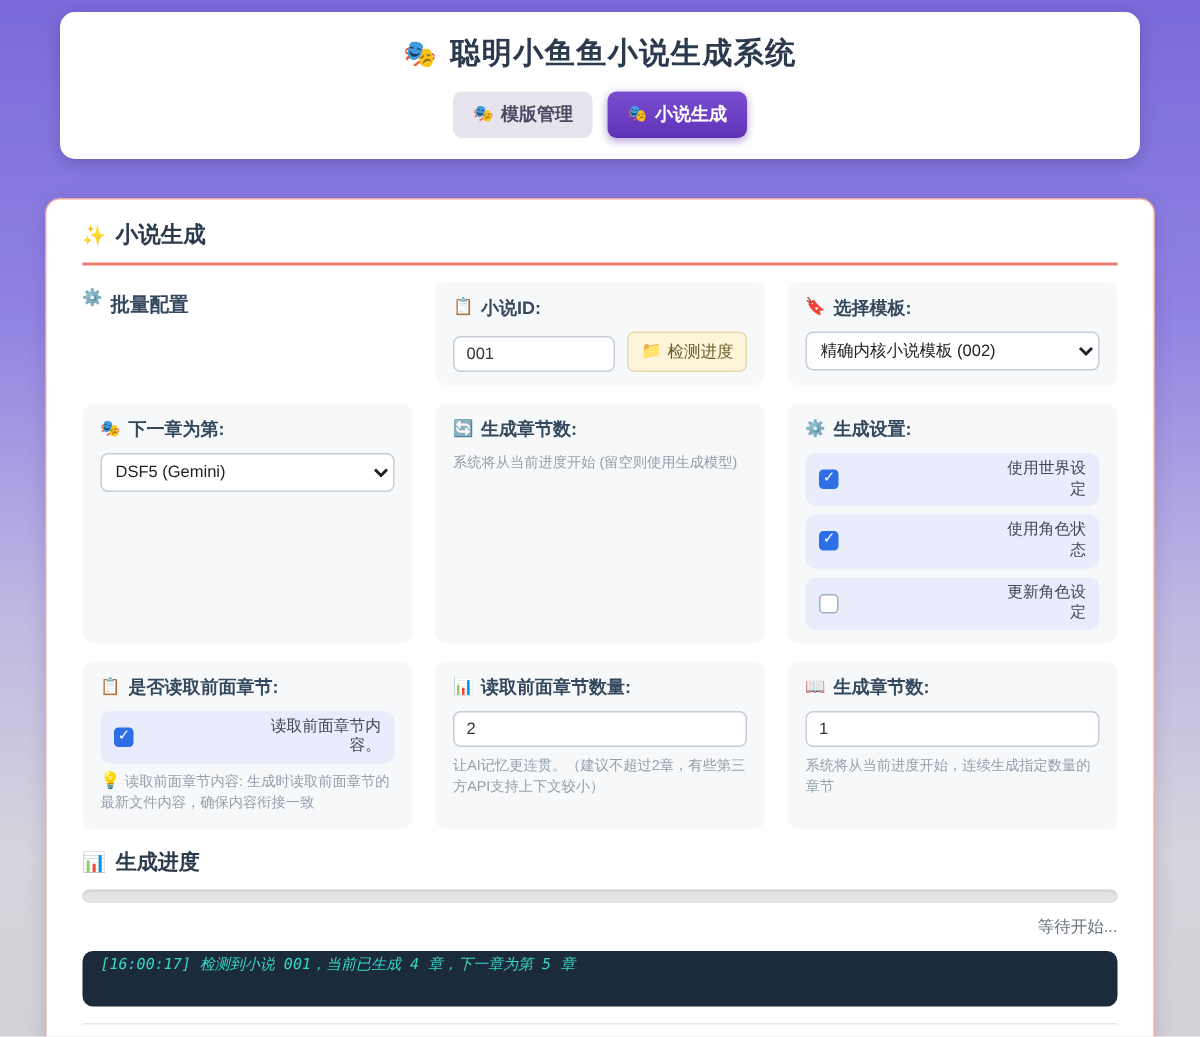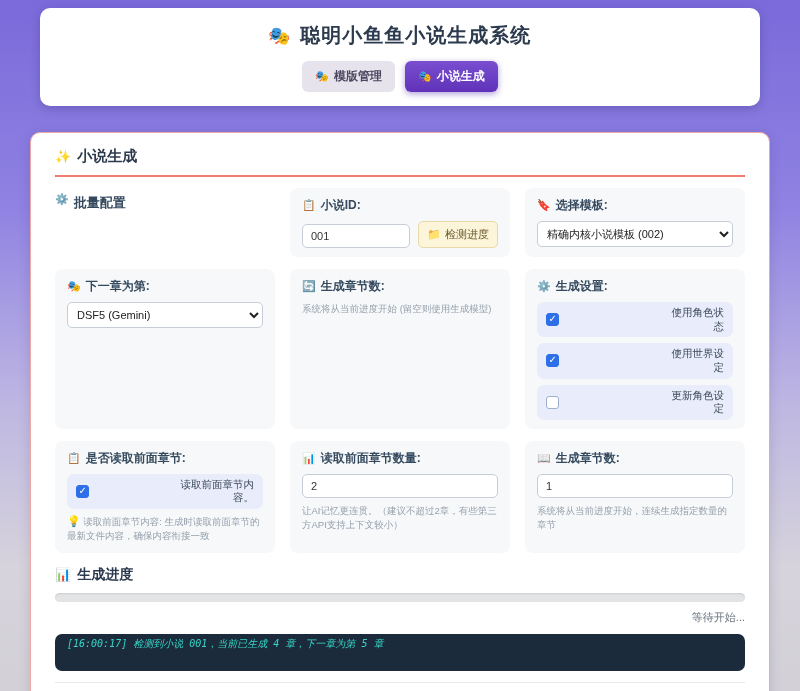--- a/index.html
+++ b/index.html
@@ -177,25 +177,25 @@
       <div class="hint">系统将从当前进度开始 (留空则使用生成模型)</div>
     </div>
 
     <div class="panel">
       <div class="panel-label">
         <span class="icon">⚙️</span>
         <span>生成设置:</span>
       </div>
       <div class="cb-row">
         <span class="checkbox" data-checked="true"></span>
+        <span class="cb-label narrow">使用世界设定</span>
+      </div>
+      <div class="cb-row">
+        <span class="checkbox" data-checked="true"></span>
         <span class="cb-label narrow">使用角色状态</span>
-      </div>
-      <div class="cb-row">
-        <span class="checkbox" data-checked="true"></span>
-        <span class="cb-label narrow">使用世界设定</span>
       </div>
       <div class="cb-row">
         <span class="checkbox" data-checked="false"></span>
         <span class="cb-label narrow">更新角色设定</span>
       </div>
     </div>
 
     <div class="panel">
       <div class="panel-label">
         <span class="icon">📋</span>

